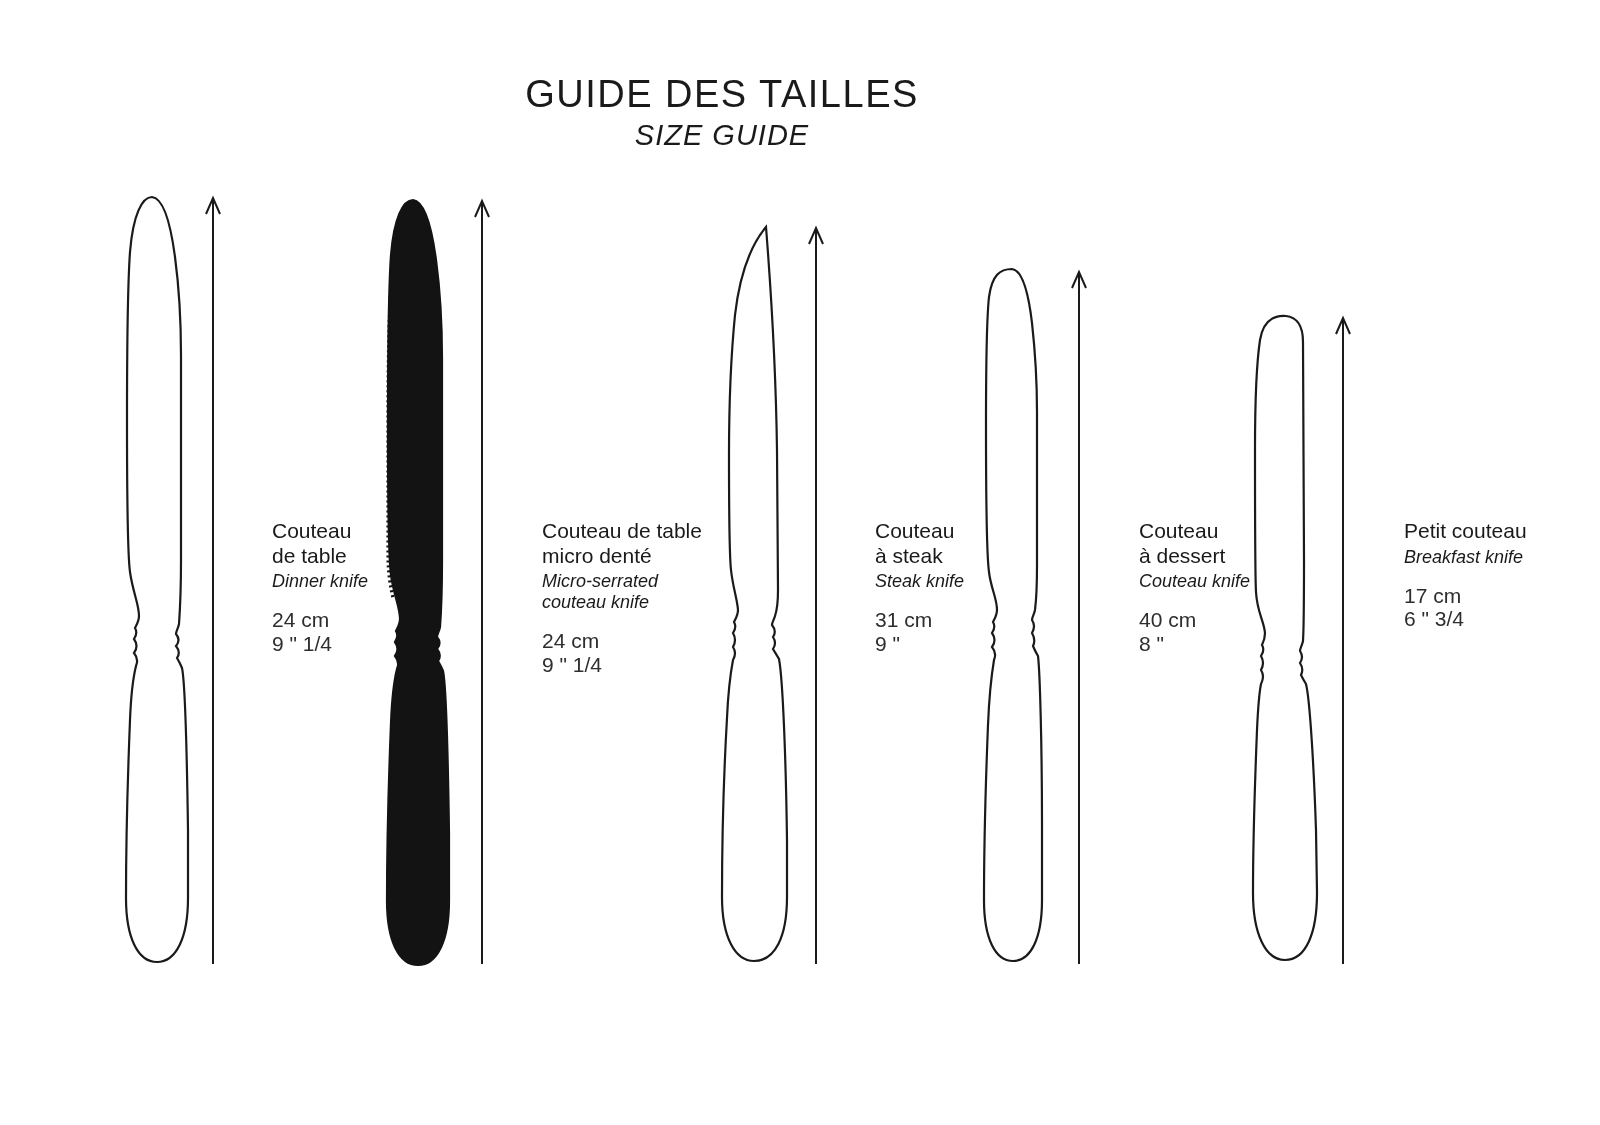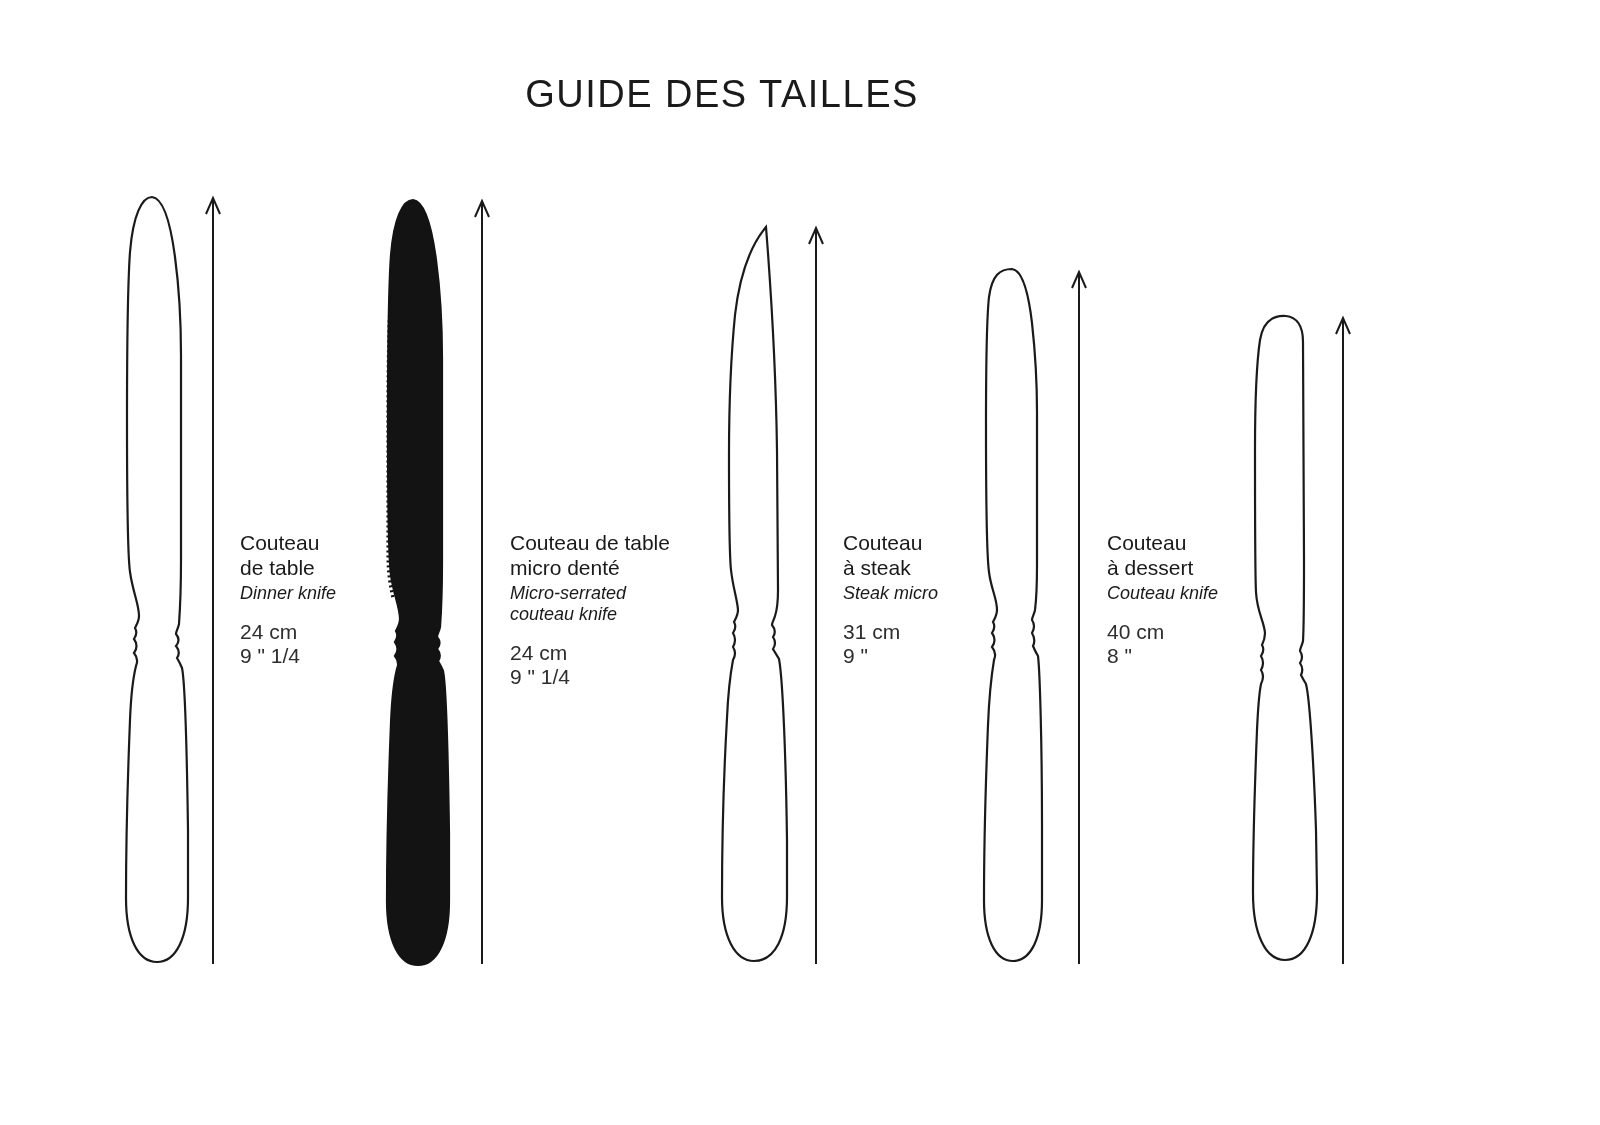--- a/index.html
+++ b/index.html
@@ -9,21 +9,21 @@
   }
   .stage{position:absolute;inset:0;}
   svg.art{position:absolute;left:0;top:0;}
   .hdr{position:absolute;top:74px;left:0;width:1444px;text-align:center;}
   .hdr .title{
     font-size:38px;letter-spacing:1.5px;font-weight:400;line-height:40px;
   }
   .hdr .subtitle{
     font-size:29px;font-style:italic;letter-spacing:1px;line-height:34px;margin-top:4px;
   }
-  .label-block{position:absolute;width:185px;top:531px;}
+  .label-block{position:absolute;width:185px;top:519px;margin-left:32px;}
   .lb-1{left:240px;} .lb-2{left:510px;} .lb-3{left:843px;} .lb-4{left:1107px;} .lb-5{left:1372px;}
   .k-name{font-size:21px;line-height:24.5px;white-space:pre-line;}
   .k-sub{font-size:18px;line-height:21px;font-style:italic;white-space:pre-line;margin-top:3px;}
   .k-size{margin-top:16px;}
   .k-cm,.k-in{font-size:21px;line-height:23.5px;color:#2e2e2e;}
 </style>
 </head>
 <body>
 
 <div class="stage">
@@ -111,20 +111,21 @@
         C 1263 322 1272 315 1286 316 Z" fill="#ffffff" stroke="#1a1a1a" stroke-width="2.2"></path>
       <g stroke="#1a1a1a" stroke-width="2" fill="none">
         <line x1="1343" y1="319" x2="1343" y2="964"></line>
         <polyline points="1336,334 1343,318 1350,334"></polyline>
       </g>
     </g>
   </svg>
 
   <div class="hdr">
     <div class="title">GUIDE DES TAILLES</div>
+    <div class="subtitle">SIZE GUIDE</div>
   </div>
 
   <div class="label-block lb-1">
     <div class="k-name">Couteau
 de table</div>
     <div class="k-sub">Dinner knife</div>
     <div class="k-size">
       <div class="k-cm">24 cm</div>
       <div class="k-in">9 " 1/4</div>
     </div>
@@ -137,31 +138,39 @@
 couteau knife</div>
     <div class="k-size">
       <div class="k-cm">24 cm</div>
       <div class="k-in">9 " 1/4</div>
     </div>
   </div>
 
   <div class="label-block lb-3">
     <div class="k-name">Couteau
 à steak</div>
-    <div class="k-sub">Steak micro</div>
+    <div class="k-sub">Steak knife</div>
     <div class="k-size">
       <div class="k-cm">31 cm</div>
       <div class="k-in">9 "</div>
     </div>
   </div>
 
   <div class="label-block lb-4">
     <div class="k-name">Couteau
 à dessert</div>
     <div class="k-sub">Couteau knife</div>
     <div class="k-size">
       <div class="k-cm">40 cm</div>
       <div class="k-in">8 "</div>
     </div>
   </div>
 
+  <div class="label-block lb-5">
+    <div class="k-name">Petit couteau</div>
+    <div class="k-sub">Breakfast knife</div>
+    <div class="k-size">
+      <div class="k-cm">17 cm</div>
+      <div class="k-in">6 " 3/4</div>
+    </div>
+  </div>
 
 </div>
 
 </body></html>

